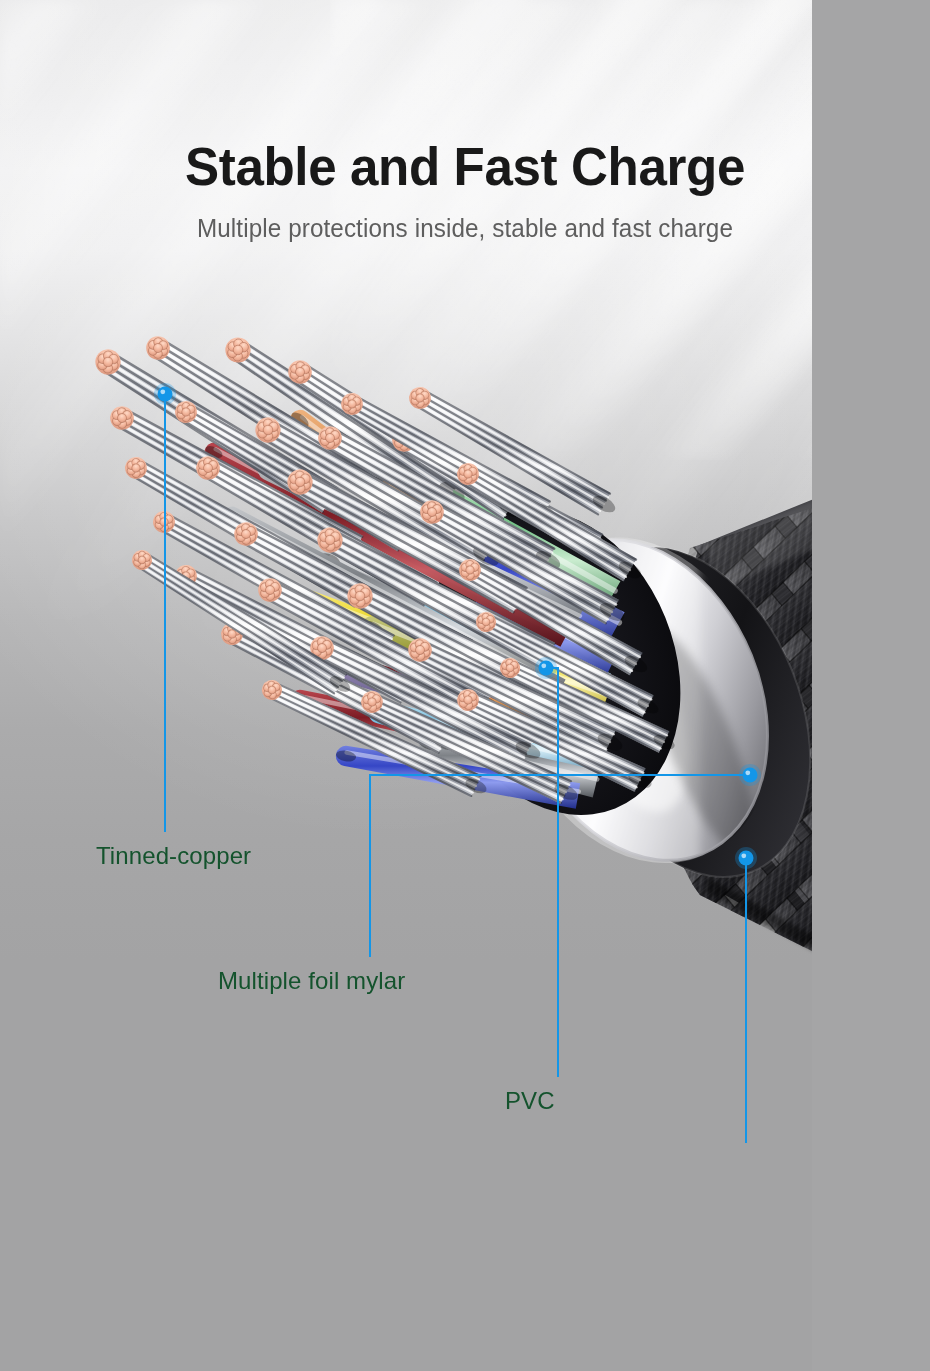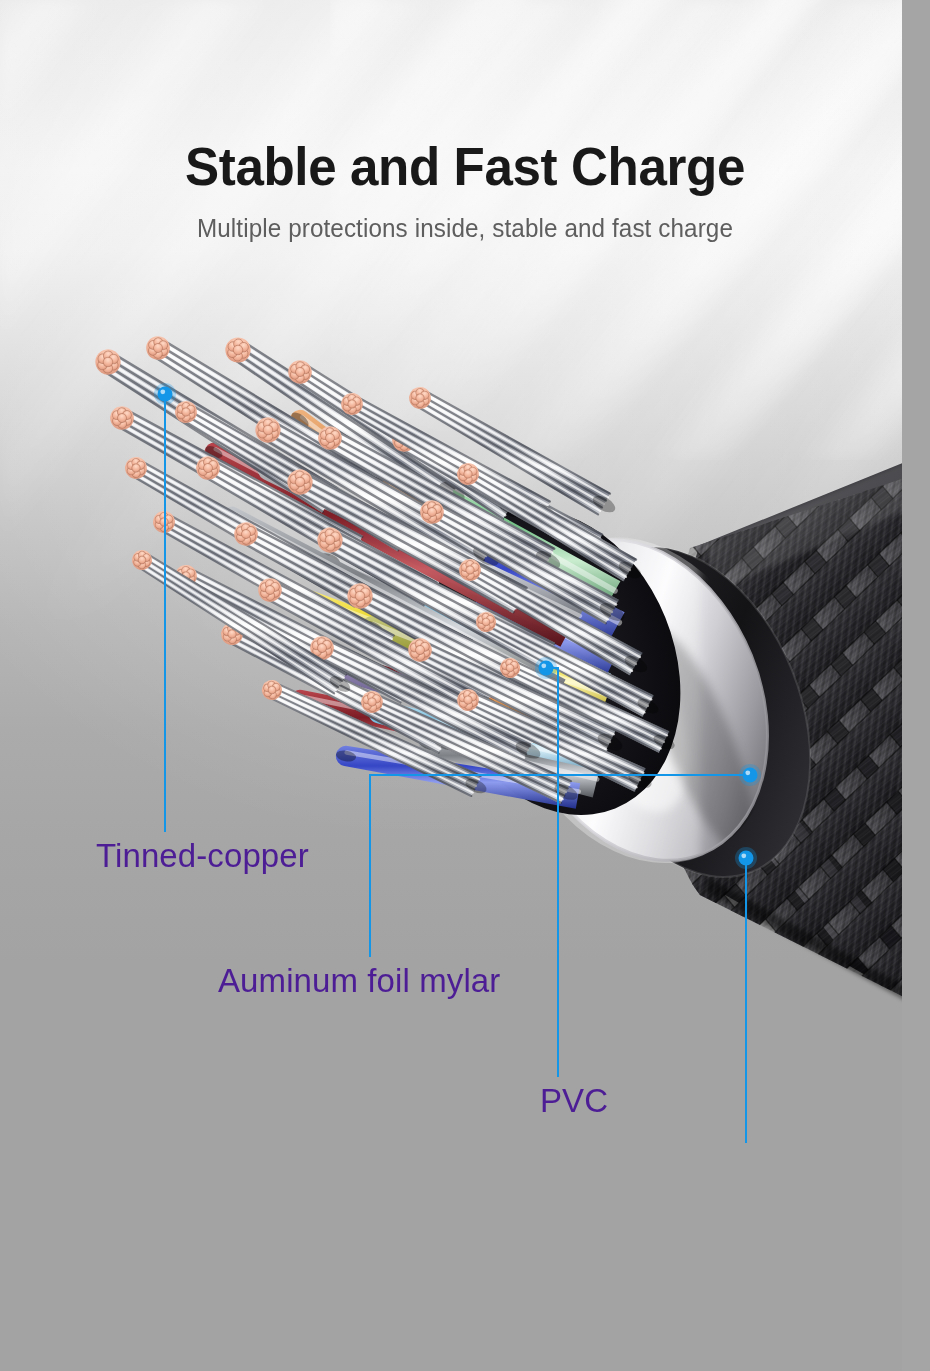--- a/index.html
+++ b/index.html
@@ -2,21 +2,21 @@
 <html><head>
 <meta charset="utf-8">
 <title>Stable and Fast Charge</title>
 <style>
   html,body{margin:0;padding:0;}
   body{
     width:930px;height:1371px;
     font-family:"Liberation Sans","DejaVu Sans",sans-serif;
     overflow:hidden;background:#a5a5a6;
   }
-  #stage{position:relative;width:902px;height:1371px;overflow:hidden;}
+  #stage{position:relative;width:812px;height:1371px;overflow:hidden;}
 
   
   .bg-base{
     position:absolute;inset:0;
     background:
       linear-gradient(180deg,
         #e9e9ea 0px, #ededee 90px, #f2f2f3 170px,
         #eeeeef 250px, #e2e2e3 330px, #d4d4d5 420px,
         #c4c4c5 520px, #b6b6b7 620px, #ababac 730px,
         #a6a6a7 840px, #a3a3a4 960px, #a3a3a4 1371px);
@@ -67,26 +67,26 @@
     font-size:25px;line-height:30px;font-weight:400;
     color:#5e5e5e;letter-spacing:.1px;
     transform:scaleX(.97);
   }
 
   
   #cable{position:absolute;left:0;top:0;width:930px;height:1371px;}
 
   
   .callout-label{
-    position:absolute;color:#4c1d95;font-size:33px;line-height:31px;
+    position:absolute;color:#14532d;font-size:24px;line-height:31px;
     white-space:pre-line;letter-spacing:.1px;
   }
   .lbl-tinned{left:96px;top:840px;}
   .lbl-foil{left:218px;top:965px;}
-  .lbl-pvc{left:540px;top:1085px;}
+  .lbl-pvc{left:505px;top:1085px;}
   .lbl-nylon{left:660px;top:1148px;text-align:center;width:190px;}
 </style>
 </head>
 <body>
 
 <div id="stage">
 
   <div class="bg-base"></div>
   <div class="bg-streaks"></div>
   <div class="bg-streaks2"></div>
@@ -2216,16 +2216,16 @@
         <circle cx="546" cy="668" r="7.5" fill="#1396e8"></circle>
         <circle cx="543.8" cy="665.8" r="2.4" fill="rgba(255,255,255,.65)"></circle>
         <polyline points="746,858 746,1143" fill="none" stroke="#1396e8" stroke-width="2" stroke-linejoin="miter" stroke-linecap="butt"></polyline>
         <circle cx="746" cy="858" r="11" fill="#1396e8" opacity="0.28"></circle>
         <circle cx="746" cy="858" r="7.5" fill="#1396e8"></circle>
         <circle cx="743.8" cy="855.8" r="2.4" fill="rgba(255,255,255,.65)"></circle>
       </g>
   </svg>
 
   <div class="callout-label lbl-tinned">Tinned-copper</div>
-  <div class="callout-label lbl-foil">Auminum foil mylar</div>
+  <div class="callout-label lbl-foil">Multiple foil mylar</div>
   <div class="callout-label lbl-pvc">PVC</div>
 
 </div>
 
 </body></html>

